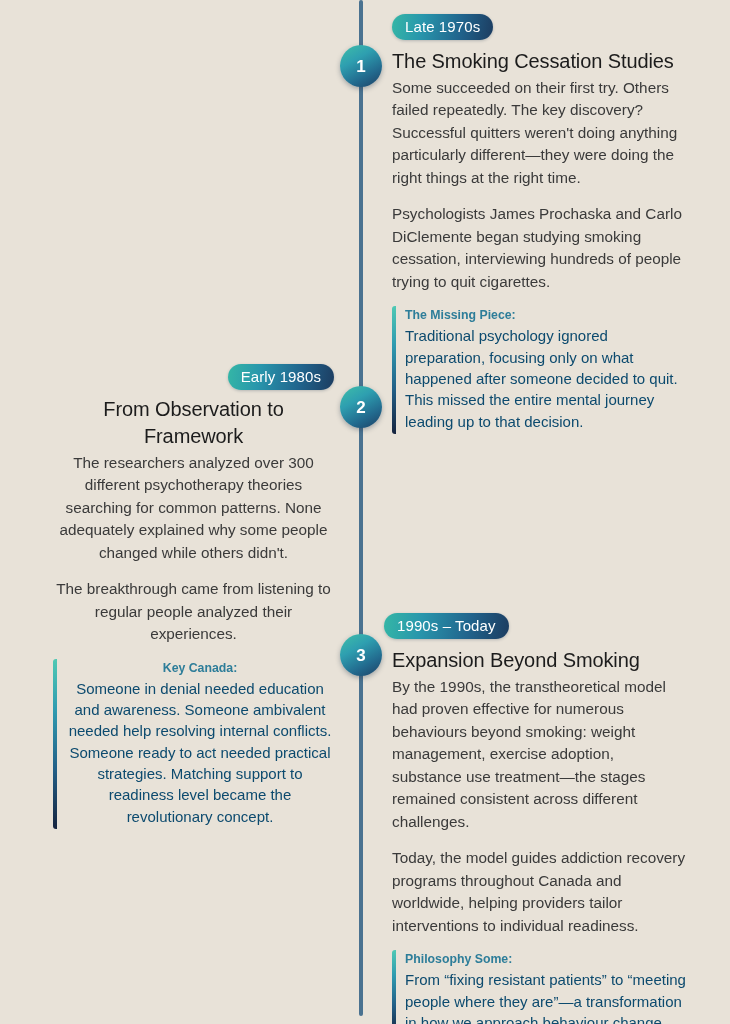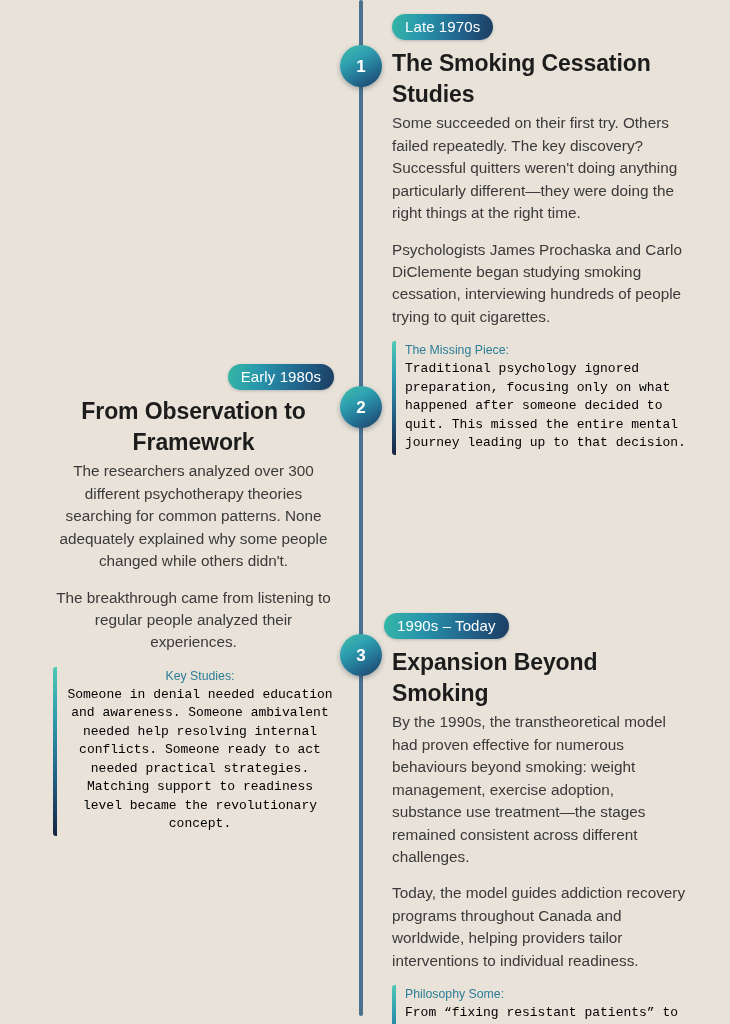--- a/index.html
+++ b/index.html
@@ -75,22 +75,22 @@
     letter-spacing: 0.1px;
     box-shadow: 0 1px 3px rgba(30,50,70,0.25);
     white-space: nowrap;
   }
   .badge-wrap {
     position: absolute;
   }
 
   
   .entry-title {
-    font-size: 23px;
-    font-weight: bold;
+    font-size: 20px;
+    font-weight: normal;
     color: #1c1c1c;
     margin: 0 0 2px 0;
     line-height: 1.35;
     letter-spacing: -0.1px;
   }
   .entry-body {
     font-size: 15.3px;
     color: #3a3a3a;
     line-height: 1.47;
     margin: 0 0 14px 0;
@@ -121,31 +121,30 @@
     left: 0;
     top: 0;
     bottom: 0;
     width: 10px;
     border-radius: 8px 0 0 8px;
     border-left: 4px solid transparent;
     pointer-events: none;
   }
   .callout-title {
     font-size: 12.3px;
-    font-weight: normal;
+    font-weight: bold;
     color: #2d7d99;
     margin: 0 0 1px 0;
     line-height: 1.3;
   }
   .callout-text {
-    font-size: 13px;
-    color: #000000;
+    font-size: 15px;
+    color: #0c4a6e;
     line-height: 1.42;
     margin: 0;
-    font-family: Liberation Mono, monospace;
   }
 </style>
 </head>
 <body>
 
 <div id="timeline-root">
 
   <div class="timeline-spine"></div>
 
   <div class="badge-wrap" style="left:392px; top:14px;">
@@ -172,21 +171,21 @@
 
   <div class="node" style="left:340px; top:386px;">
     <span>2</span>
   </div>
 
   <div class="entry left" style="top:396px;">
     <h2 class="entry-title">From Observation to Framework</h2>
     <p class="entry-body">The researchers analyzed over 300 different psychotherapy theories searching for common patterns. None adequately explained why some people changed while others didn't.</p>
     <p class="entry-body">The breakthrough came from listening to regular people analyzed their experiences.</p>
     <div class="callout">
-      <p class="callout-title">Key Studies:</p>
+      <p class="callout-title">Key Canada:</p>
       <p class="callout-text">Someone in denial needed education and awareness. Someone ambivalent needed help resolving internal conflicts. Someone ready to act needed practical strategies. Matching support to readiness level became the revolutionary concept.</p>
     </div>
   </div>
 
   <div class="badge-wrap" style="left:384px; top:613px;">
     <span class="era-badge">1990s – Today</span>
   </div>
 
   <div class="node" style="left:340px; top:634px;">
     <span>3</span>

